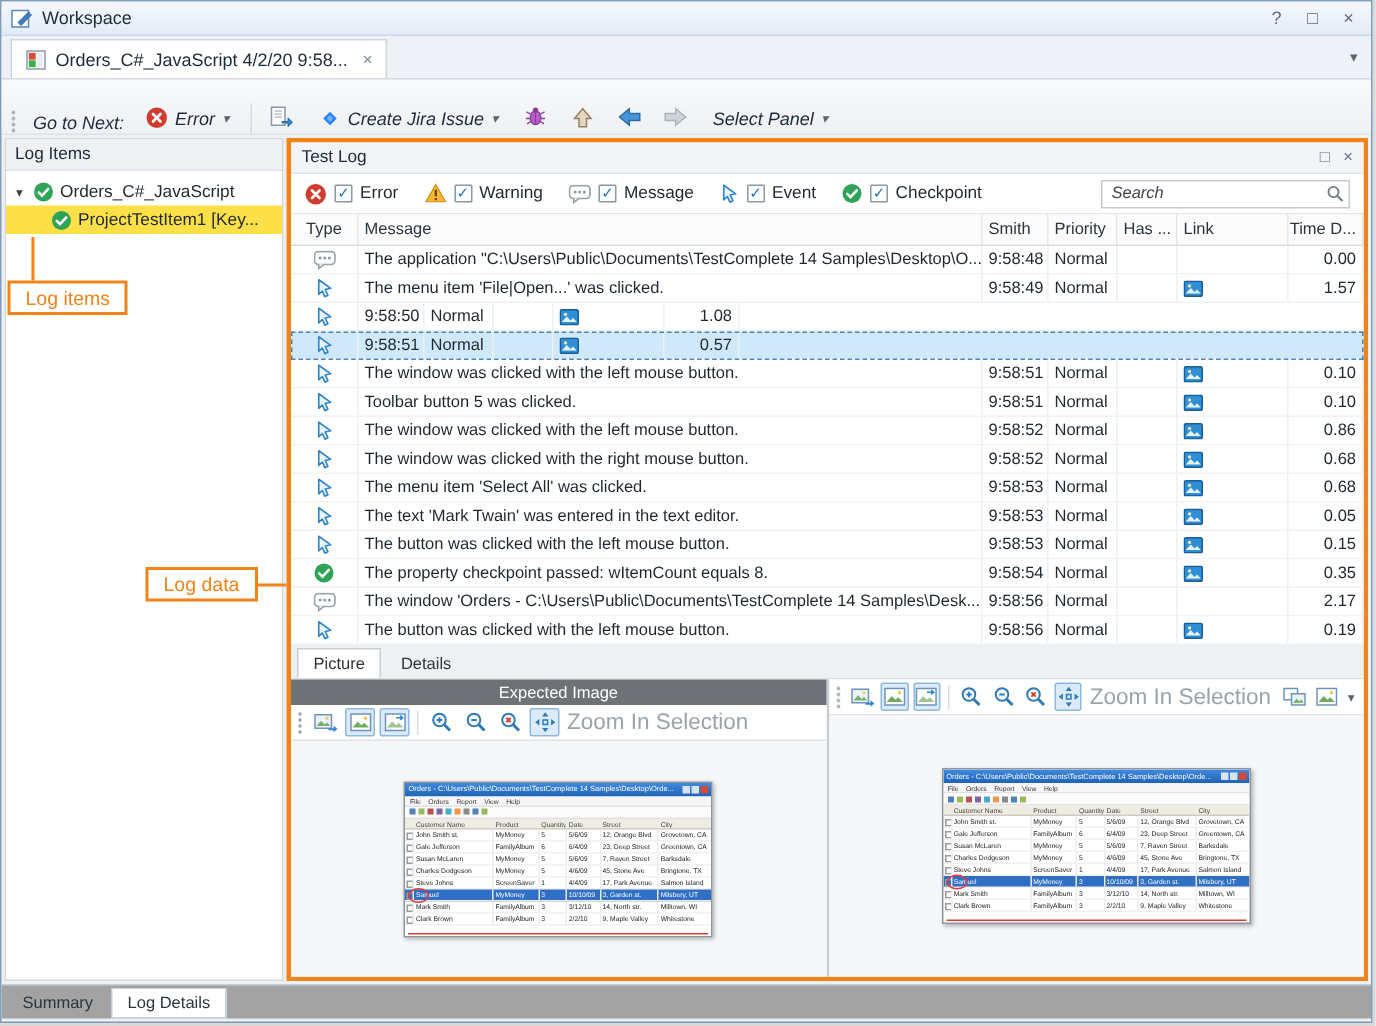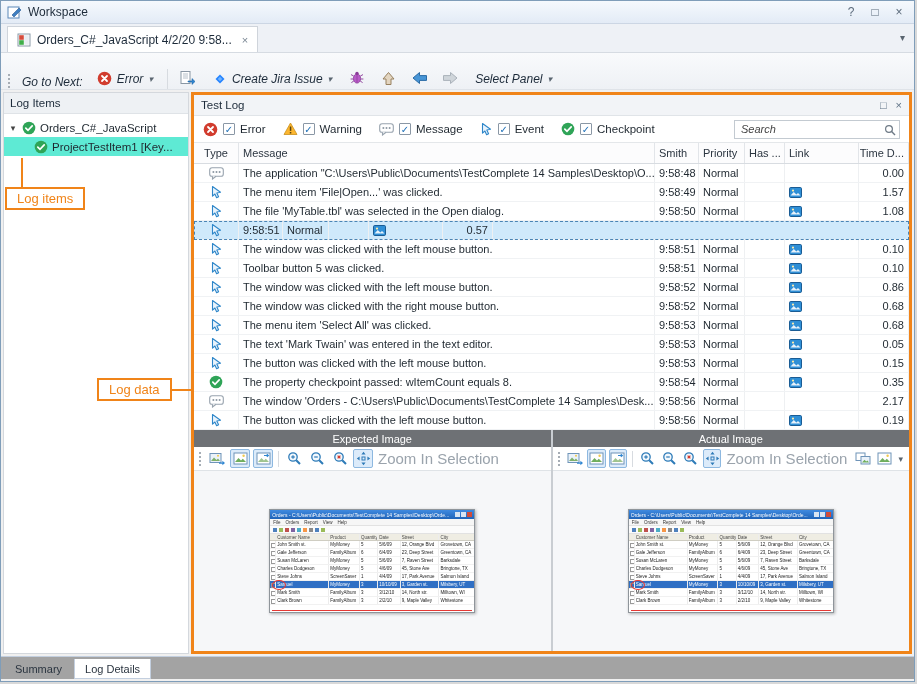--- a/index.html
+++ b/index.html
@@ -28,21 +28,21 @@
   .grip{width:5px;height:16px;flex:none;background-image:radial-gradient(circle at 2px 2px,#a6adb5 1px,transparent 1.4px);background-size:5px 4px;margin-right:1px;}
   .ticon{display:inline-flex;align-items:center;justify-content:center;}
   .ticon.big{width:22px;height:22px;}
 
   
   .main{display:flex;height:566px;}
   .left-panel{width:186px;flex:none;display:flex;flex-direction:column;background:#fff;border:1px solid #d4d8dd;margin:2px 0 2px 2px;}
   .panel-header{height:21px;background:#eef1f4;border-bottom:1px solid #dfe3e7;font-size:11.5px;color:#1d2b3a;display:flex;align-items:center;padding:0 6px;flex:none;}
   .tree{flex:1;padding-top:4px;}
   .tree-row{display:flex;align-items:center;gap:4px;height:19px;font-size:11.5px;color:#1f2830;padding-left:4px;white-space:nowrap;overflow:hidden;}
-  .tree-row.child{padding-left:30px;background:#5eead4;}
+  .tree-row.child{padding-left:30px;background:#fde047;}
   .caret{font-size:9px;color:#444;width:10px;text-align:center;}
 
   
   .testlog-outer{flex:1;margin:2px;border:3px solid #f08419;background:#fff;display:flex;flex-direction:column;min-width:0;}
   .testlog-header{height:21px;border-bottom:1px solid #e0e4e8;background:#f2f4f7;display:flex;align-items:center;padding:0 7px;font-size:11.5px;color:#1d2b3a;flex:none;}
   .hctrls{margin-left:auto;display:flex;gap:9px;color:#5f7286;font-size:11px;}
   .filterbar{height:27px;border-bottom:1px solid #e4e7ea;background:#fff;display:flex;align-items:center;padding:0 9px;flex:none;}
   .filter-list{display:flex;align-items:center;gap:17px;}
   .filter-item{display:flex;align-items:center;gap:5px;font-size:11.5px;color:#1f2830;}
   .cb{width:12px;height:12px;border:1px solid #8a97a5;background:#fff;color:#1d6fb8;font-size:10px;line-height:11px;text-align:center;border-radius:1px;flex:none;}
@@ -366,21 +366,20 @@
             <div class="cell c-timed">1.57</div>
           </div>
           <div class="log-row">
             <div class="cell c-type">
               <span class="ric">
                 <svg width="13" height="14" viewBox="0 0 13 14">
                   <path d="M2.5 1.5 L10.5 7.2 L6.8 8 L8.6 11.8 L6.6 12.8 L4.9 9 L2.5 11.2 Z" fill="#eaf4fc" stroke="#2e86c9" stroke-width="1.1" stroke-linejoin="round"></path>
                 </svg>
               </span>
             </div>
-            <div class="cell c-msg">The file 'MyTable.tbl' was selected in the Open dialog.</div>
             <div class="cell c-time">9:58:50</div>
             <div class="cell c-pri">Normal</div>
             <div class="cell c-has"></div>
             <div class="cell c-link">
               <span class="ric">
                 <svg width="13" height="11" viewBox="0 0 13 11">
                   <rect x="0.5" y="0.5" width="12" height="10" rx="1.2" fill="#2f8fd6" stroke="#1a5c94"></rect>
                   <circle cx="4" cy="3.6" r="1.1" fill="#fde9a8"></circle>
                   <path d="M1.5 8.6 L4.8 5 L7.4 7.6 L9 6 L11.5 8.6 Z" fill="#e8f2fa"></path>
                 </svg>
@@ -632,20 +631,24 @@
                   <rect x="0.5" y="0.5" width="12" height="10" rx="1.2" fill="#2f8fd6" stroke="#1a5c94"></rect>
                   <circle cx="4" cy="3.6" r="1.1" fill="#fde9a8"></circle>
                   <path d="M1.5 8.6 L4.8 5 L7.4 7.6 L9 6 L11.5 8.6 Z" fill="#e8f2fa"></path>
                 </svg>
               </span>
             </div>
             <div class="cell c-timed">0.19</div>
           </div>
         </div>
 
+      <div class="detail-tabs">
+        <div class="dtab active">Picture</div>
+        <div class="dtab">Details</div>
+      </div>
 
       <div class="picture-area">
         <div class="pic-panel">
           <div class="pic-header">Expected Image</div>
           <div class="pic-toolbar" id="tb-expected">
               <span class="grip"></span>
               <span class="ticon ">
                 <svg width="16" height="14" viewBox="0 0 16 14">
                   <rect x="1" y="1.5" width="11" height="9" fill="#eaf2fa" stroke="#6f94b8"></rect>
                   <path d="M2 9 L5 5.5 L7.5 8 L9 6.5 L11 9 Z" fill="#7fb06a"></path>
@@ -810,21 +813,20 @@
                       <span style="width: 20%;">Whitestone</span>
                     </div>
                   </div>
                 </div>
                 <div class="mini-ellipse"></div>
                 <div class="mini-redline"></div>
               </div>
           </div>
         </div>
         <div class="pic-panel">
-          <div class="pic-header">Actual Image</div>
           <div class="pic-toolbar" id="tb-actual">
               <span class="grip"></span>
               <span class="ticon ">
                 <svg width="16" height="14" viewBox="0 0 16 14">
                   <rect x="1" y="1.5" width="11" height="9" fill="#eaf2fa" stroke="#6f94b8"></rect>
                   <path d="M2 9 L5 5.5 L7.5 8 L9 6.5 L11 9 Z" fill="#7fb06a"></path>
                   <circle cx="9" cy="3.8" r="1" fill="#f2c94c"></circle>
                   <path d="M10 10.5 H13.4 V8.8 L16 11 L13.4 13.2 V11.8 H10 Z" fill="#2f86d2"></path>
                 </svg>
               </span>

